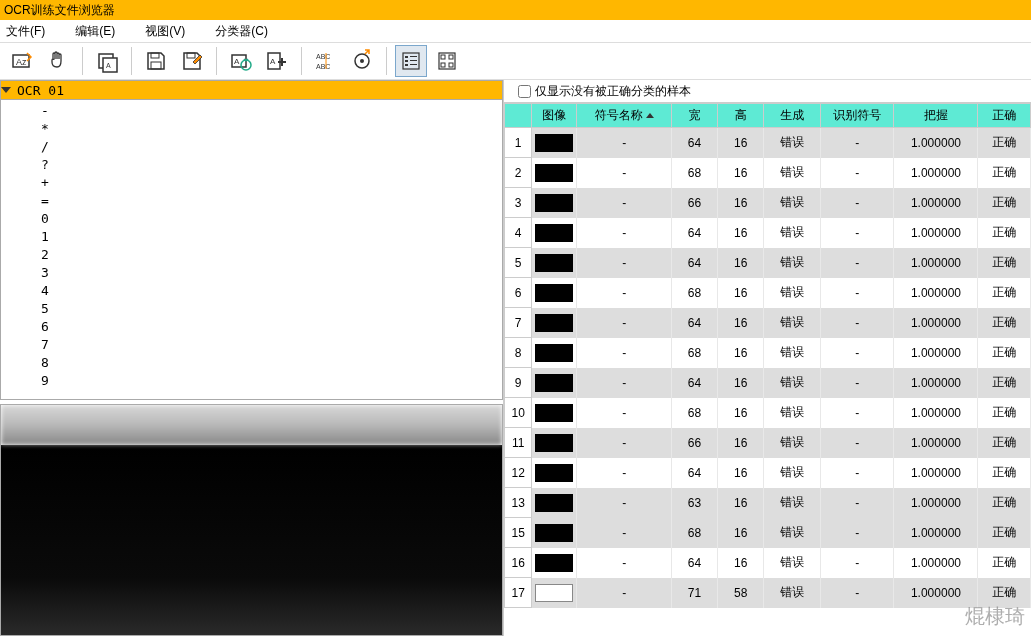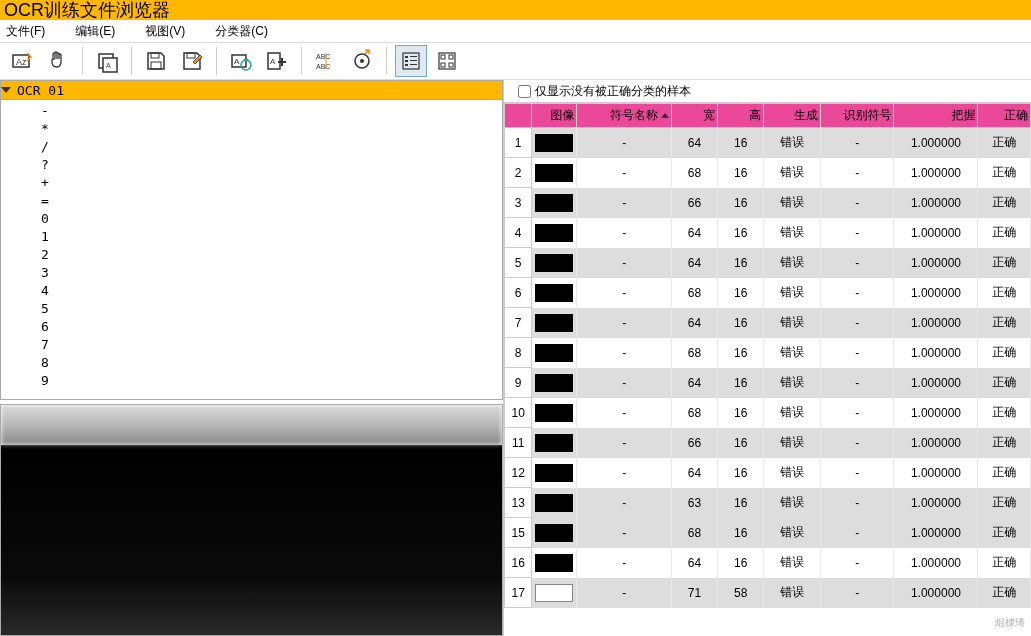--- a/index.html
+++ b/index.html
@@ -12,21 +12,21 @@
       overflow: hidden;
       display: flex;
       flex-direction: column;
     }
     .title-bar {
       background: #ffb700;
       height: 20px;
       display: flex;
       align-items: center;
       padding-left: 4px;
-      font-size: 18px;
+      font-size: 12px;
       color: #000;
     }
     .menu-bar {
       height: 22px;
       display: flex;
       align-items: center;
       padding-left: 6px;
       background: #fff;
       gap: 30px;
       font-size: 12px;
@@ -126,25 +126,25 @@
       flex: 1;
       overflow: auto;
       border-top: 1px solid #ccc;
     }
     table {
       border-collapse: collapse;
       width: 100%;
       font-size: 12px;
     }
     th {
-      background: #ec4899;
+      background: #5eead4;
       border: 1px solid #ccc;
       padding: 3px 2px;
       font-weight: normal;
-      text-align: right;
+      text-align: center;
       position: sticky;
       top: 0;
       white-space: nowrap;
     }
     th .sort-arrow {
       display: inline-block;
       width: 0; height: 0;
       border-left: 4px solid transparent;
       border-right: 4px solid transparent;
       border-bottom: 5px solid #333;
@@ -170,21 +170,21 @@
       background: #000;
       margin: 0 auto;
     }
     .thumb.light { background: #fff; border: 1px solid #888; }
     tr.odd { background: #ddd; }
     tr.even { background: #fff; }
     .watermark {
       position: absolute;
       right: 6px; bottom: 6px;
       color: rgba(120,120,120,0.6);
-      font-size: 10px;
+      font-size: 20px;
       pointer-events: none;
       text-align: right;
     }
   </style>
 </head>
 <body>
 
 <div class="title-bar">
   <span>OCR训练文件浏览器</span>
 </div>

